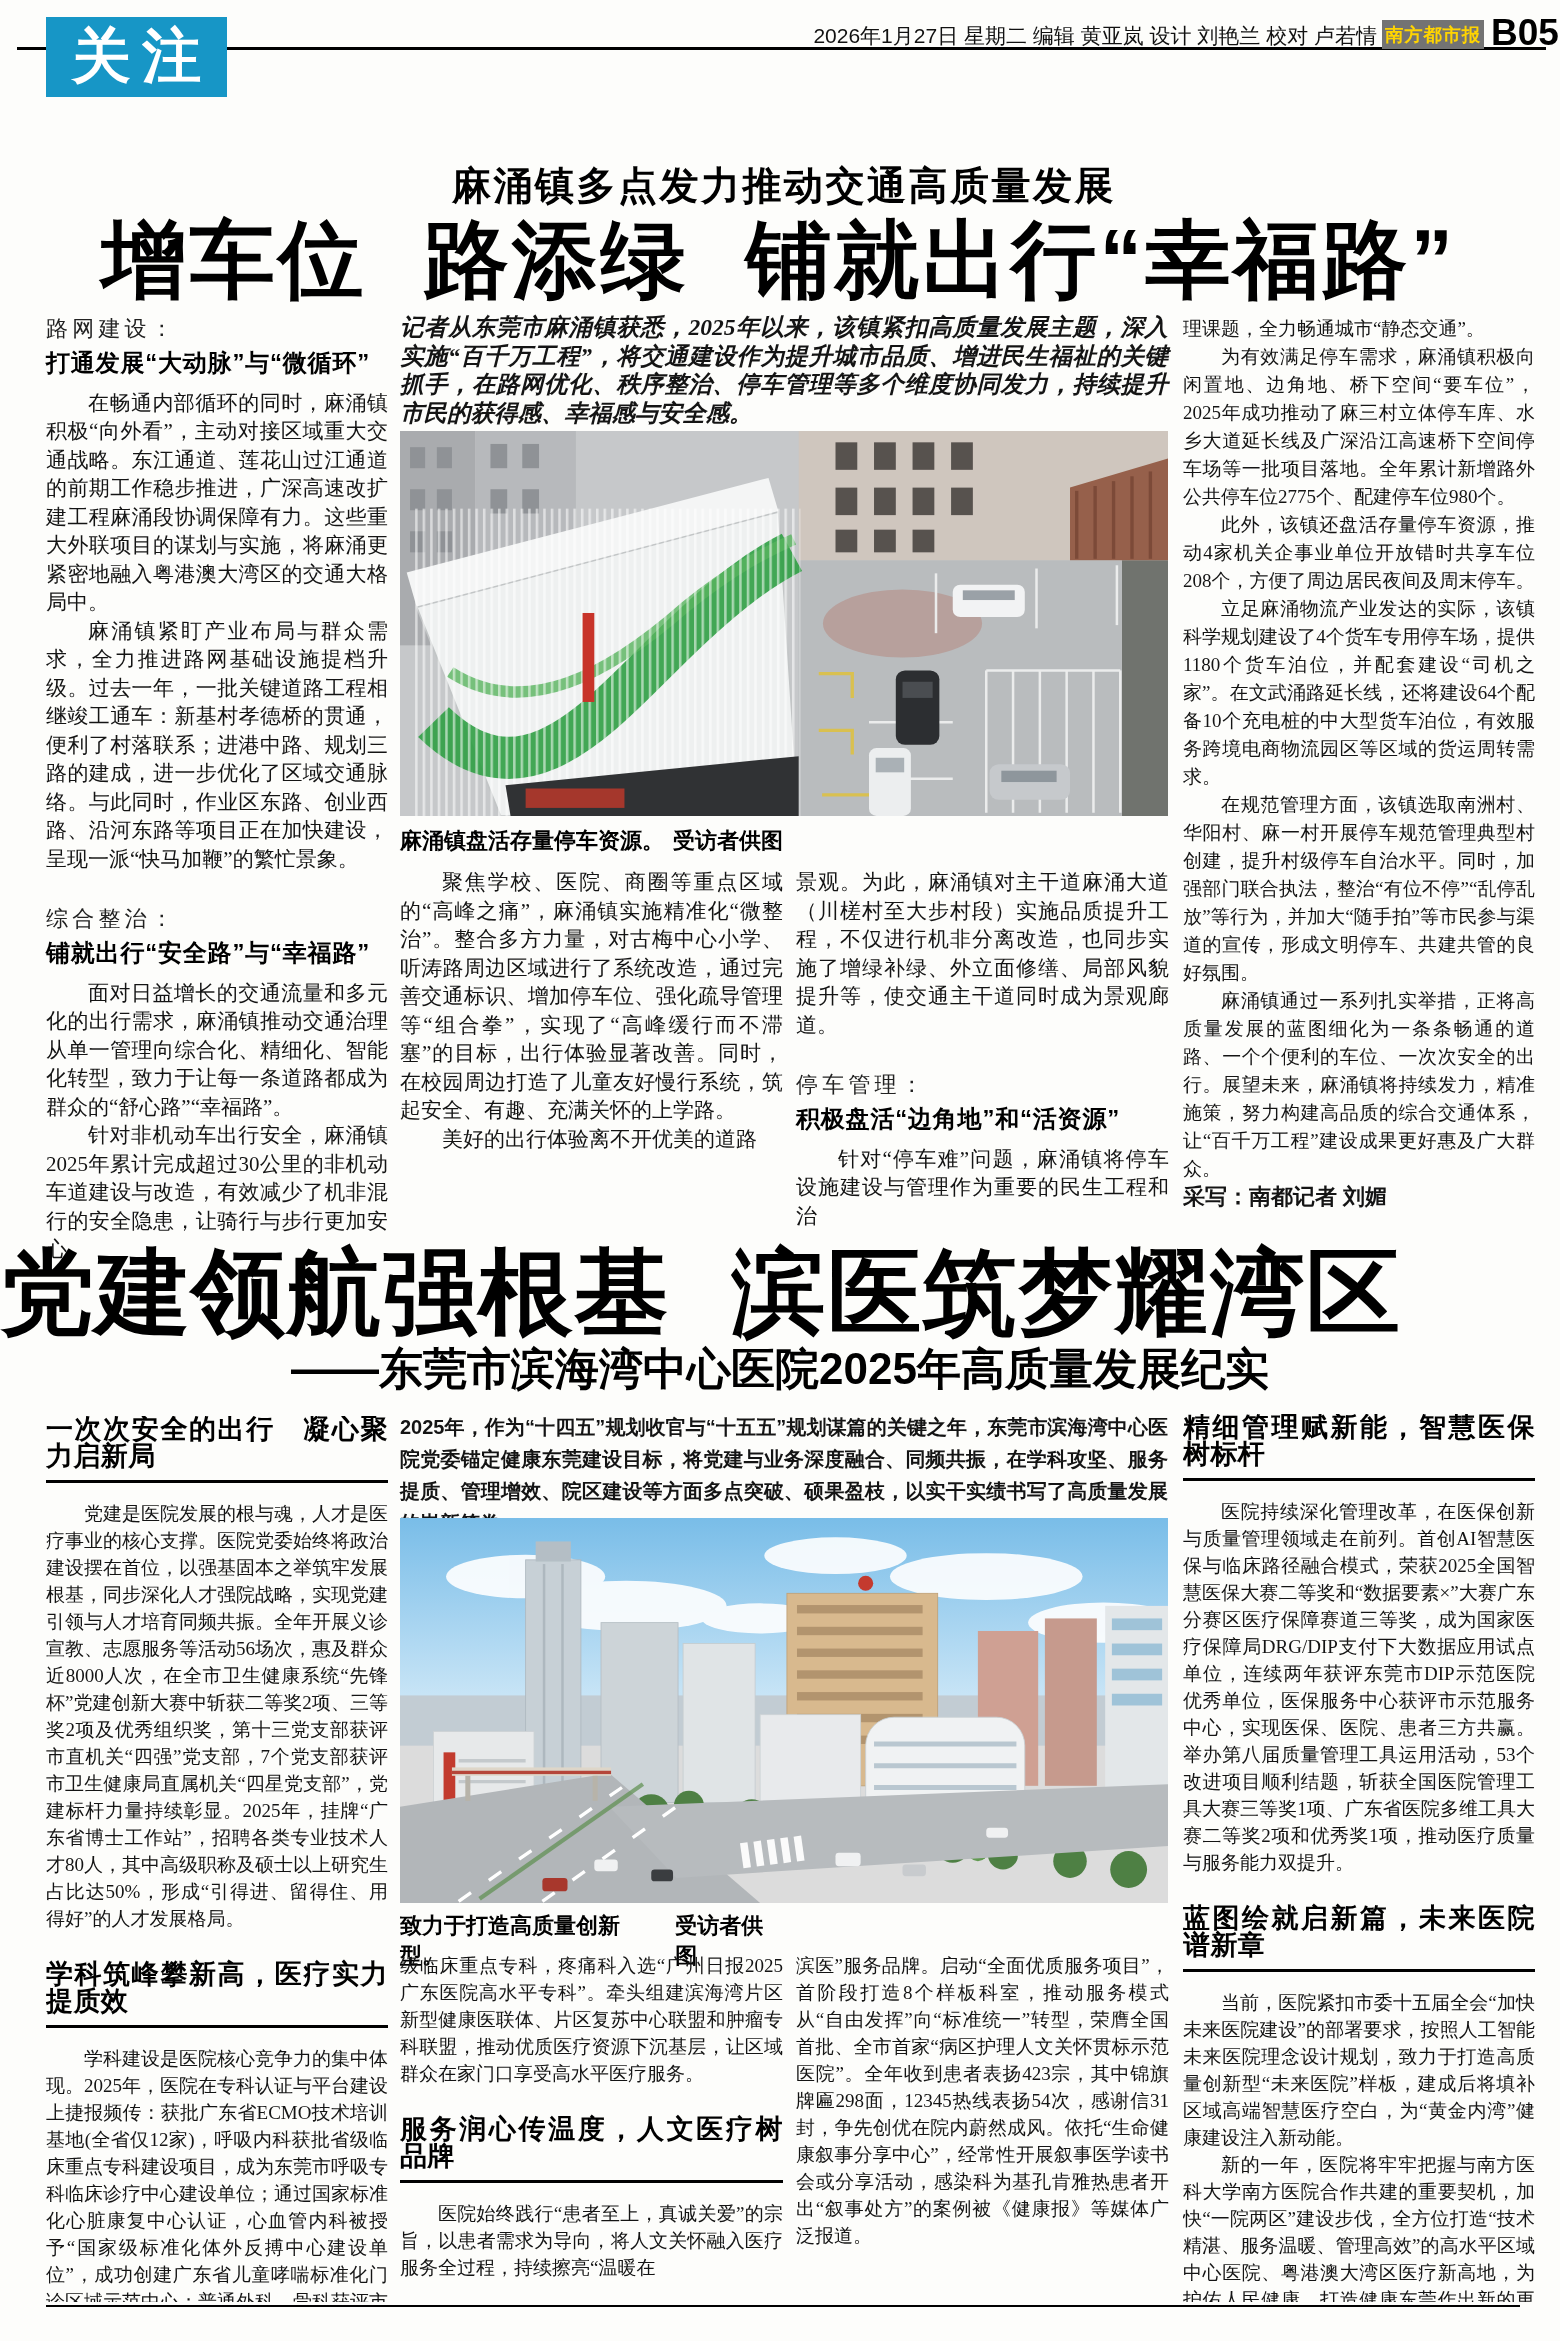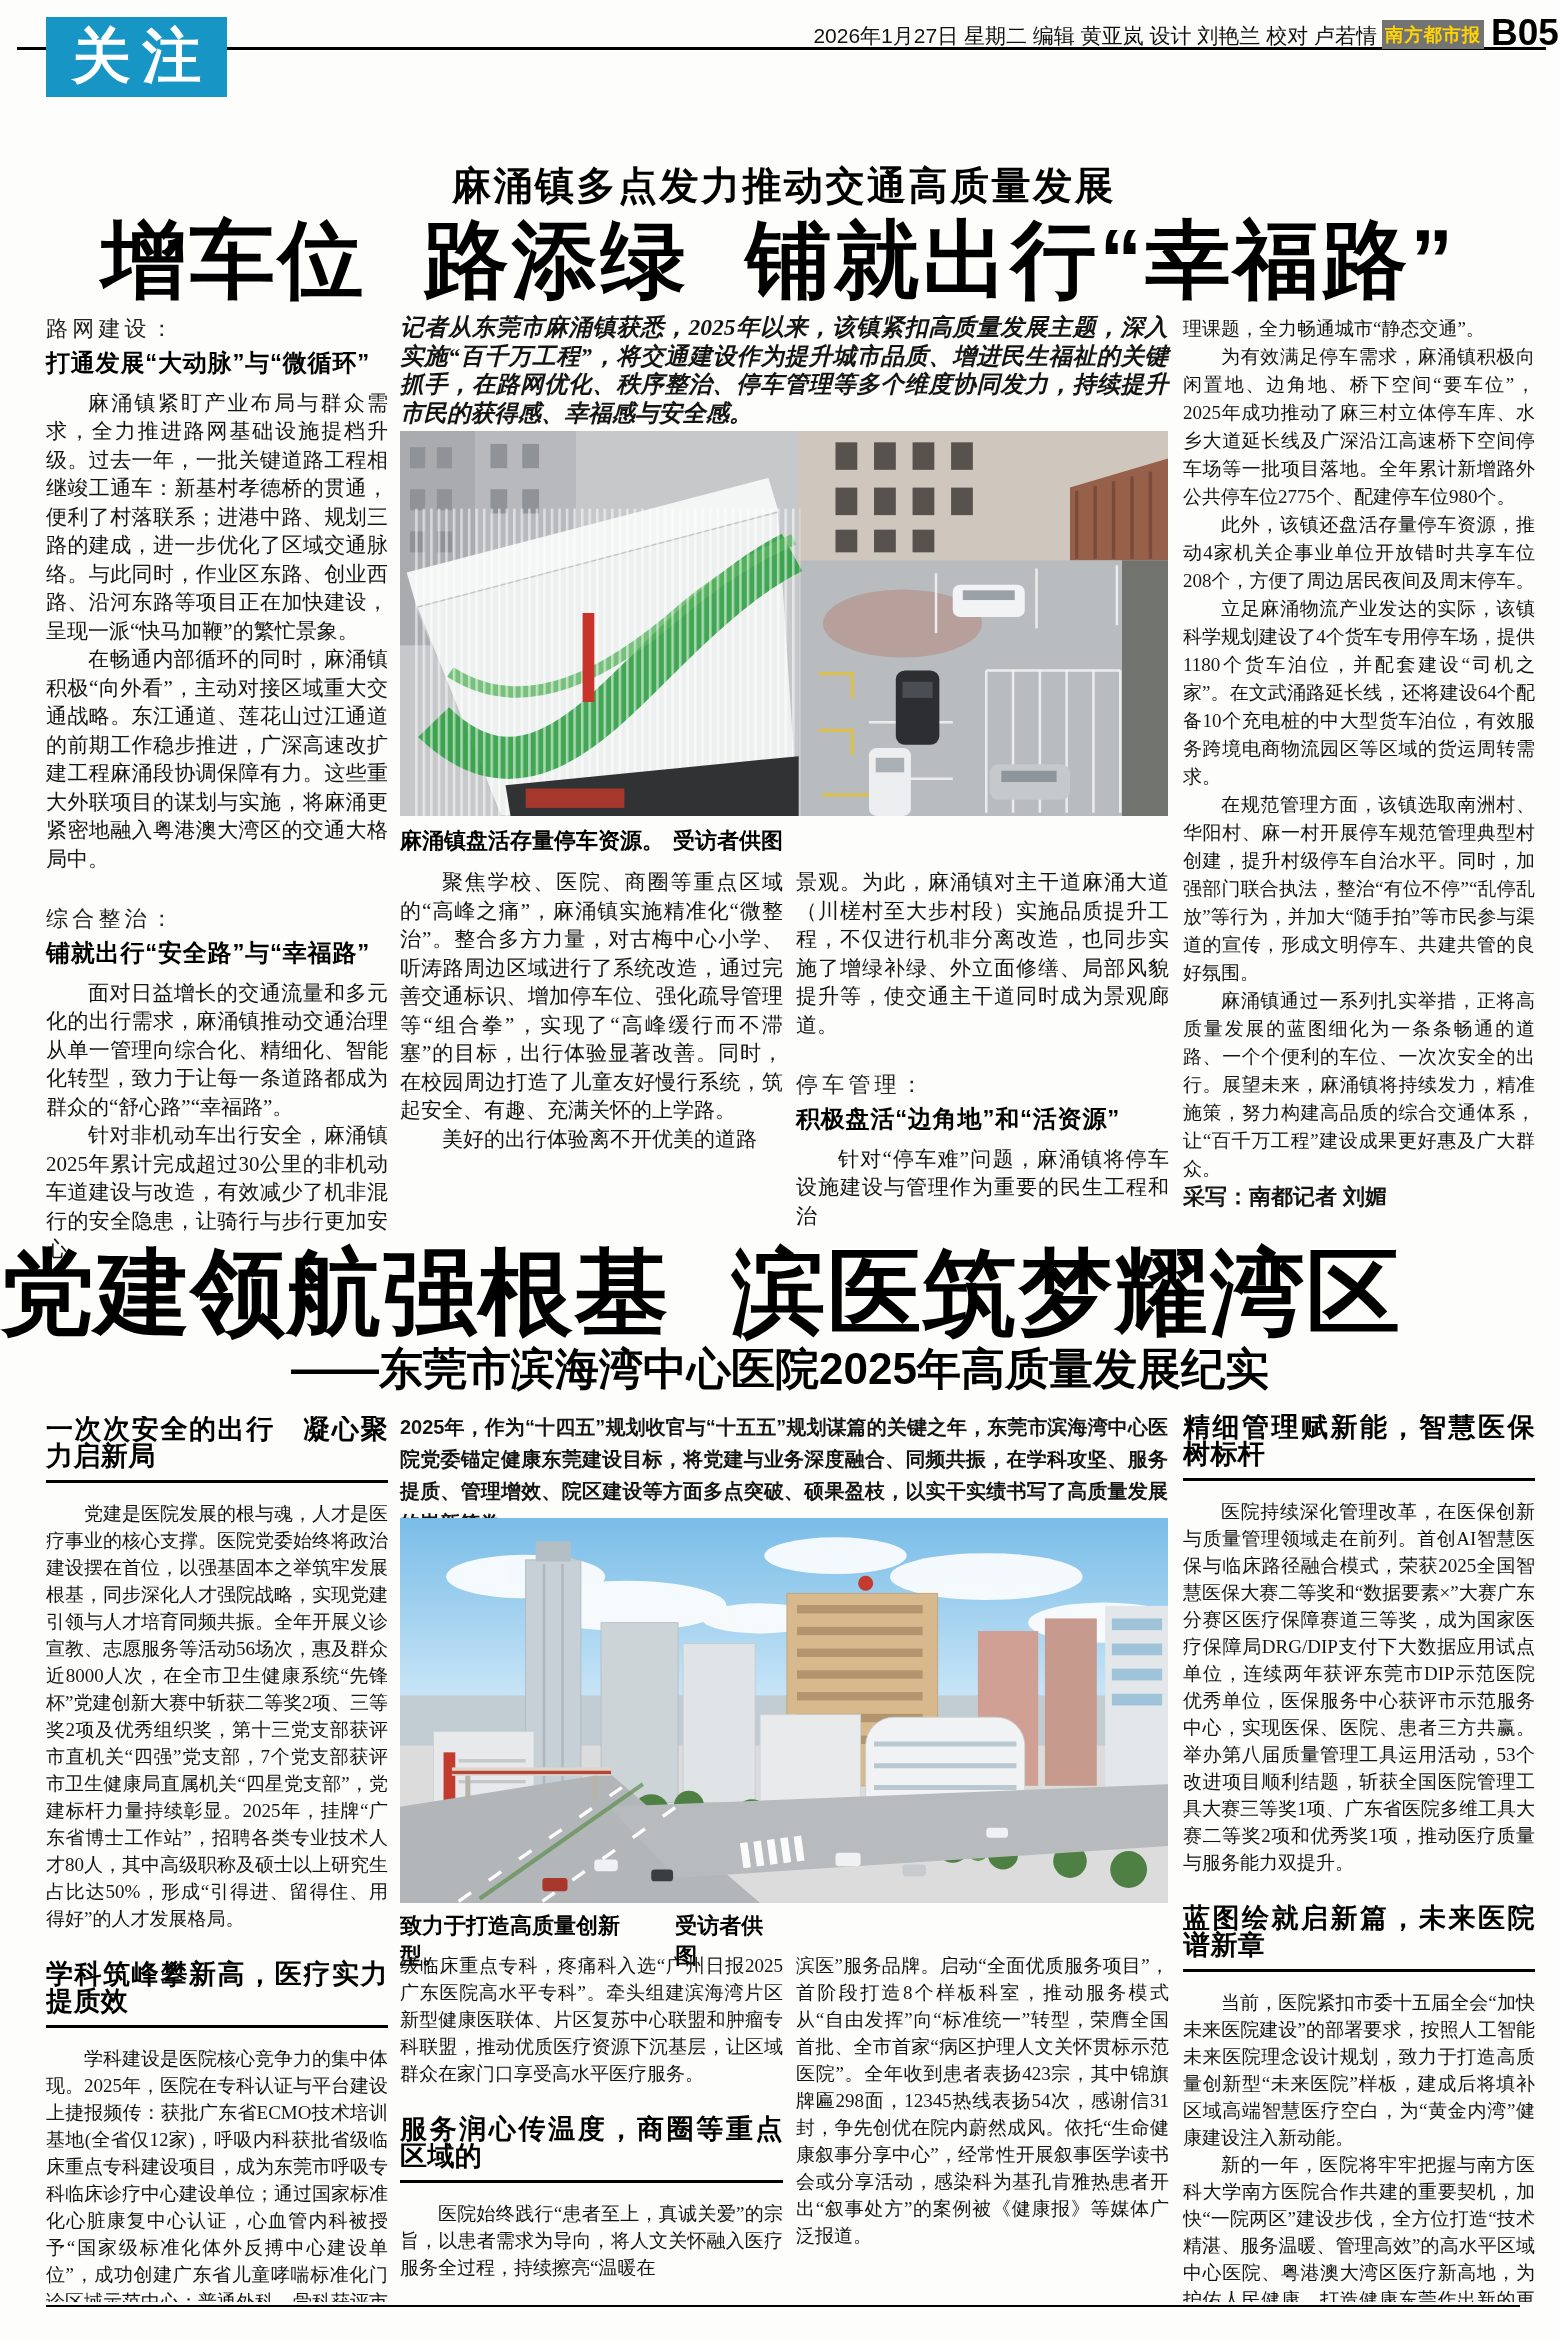--- a/index.html
+++ b/index.html
@@ -171,22 +171,22 @@
     </svg>
   </div>
   <div class="abs caption caption1 hei">
     <span>麻涌镇盘活存量停车资源。</span>
     <span>受访者供图</span>
   </div>
 
   <div class="abs newscol a1c1">
     <div class="sec-label">路网建设：</div>
     <div class="sec-title">打通发展“大动脉”与“微循环”</div>
+    <p>在畅通内部循环的同时，麻涌镇积极“向外看”，主动对接区域重大交通战略。东江通道、莲花山过江通道的前期工作稳步推进，广深高速改扩建工程麻涌段协调保障有力。这些重大外联项目的谋划与实施，将麻涌更紧密地融入粤港澳大湾区的交通大格局中。</p>
     <p>麻涌镇紧盯产业布局与群众需求，全力推进路网基础设施提档升级。过去一年，一批关键道路工程相继竣工通车：新基村孝德桥的贯通，便利了村落联系；进港中路、规划三路的建成，进一步优化了区域交通脉络。与此同时，作业区东路、创业西路、沿河东路等项目正在加快建设，呈现一派“快马加鞭”的繁忙景象。</p>
-    <p>在畅通内部循环的同时，麻涌镇积极“向外看”，主动对接区域重大交通战略。东江通道、莲花山过江通道的前期工作稳步推进，广深高速改扩建工程麻涌段协调保障有力。这些重大外联项目的谋划与实施，将麻涌更紧密地融入粤港澳大湾区的交通大格局中。</p>
     <div class="sec-label sec-gap">综合整治：</div>
     <div class="sec-title">铺就出行“安全路”与“幸福路”</div>
     <p>面对日益增长的交通流量和多元化的出行需求，麻涌镇推动交通治理从单一管理向综合化、精细化、智能化转型，致力于让每一条道路都成为群众的“舒心路”“幸福路”。</p>
     <p>针对非机动车出行安全，麻涌镇2025年累计完成超过30公里的非机动车道建设与改造，有效减少了机非混行的安全隐患，让骑行与步行更加安心。</p>
   </div>
 
   <div class="abs newscol a1c2">
     <p>聚焦学校、医院、商圈等重点区域的“高峰之痛”，麻涌镇实施精准化“微整治”。整合多方力量，对古梅中心小学、听涛路周边区域进行了系统改造，通过完善交通标识、增加停车位、强化疏导管理等“组合拳”，实现了“高峰缓行而不滞塞”的目标，出行体验显著改善。同时，在校园周边打造了儿童友好慢行系统，筑起安全、有趣、充满关怀的上学路。</p>
     <p>美好的出行体验离不开优美的道路</p>
   </div>
@@ -320,21 +320,21 @@
     <div class="col-head">一次次安全的出行　凝心聚力启新局</div>
     <div class="col-head-rule"></div>
     <p>党建是医院发展的根与魂，人才是医疗事业的核心支撑。医院党委始终将政治建设摆在首位，以强基固本之举筑牢发展根基，同步深化人才强院战略，实现党建引领与人才培育同频共振。全年开展义诊宣教、志愿服务等活动56场次，惠及群众近8000人次，在全市卫生健康系统“先锋杯”党建创新大赛中斩获二等奖2项、三等奖2项及优秀组织奖，第十三党支部获评市直机关“四强”党支部，7个党支部获评市卫生健康局直属机关“四星党支部”，党建标杆力量持续彰显。2025年，挂牌“广东省博士工作站”，招聘各类专业技术人才80人，其中高级职称及硕士以上研究生占比达50%，形成“引得进、留得住、用得好”的人才发展格局。</p>
     <div class="col-head col-head-gap">学科筑峰攀新高，医疗实力提质效</div>
     <div class="col-head-rule"></div>
     <p>学科建设是医院核心竞争力的集中体现。2025年，医院在专科认证与平台建设上捷报频传：获批广东省ECMO技术培训基地(全省仅12家)，呼吸内科获批省级临床重点专科建设项目，成为东莞市呼吸专科临床诊疗中心建设单位；通过国家标准化心脏康复中心认证，心血管内科被授予“国家级标准化体外反搏中心建设单位”，成功创建广东省儿童哮喘标准化门诊区域示范中心；普通外科、骨科获评市</p>
   </div>
 
   <div class="abs newscol a2col a2c2">
     <p class="noindent">级临床重点专科，疼痛科入选“广州日报2025广东医院高水平专科”。牵头组建滨海湾片区新型健康医联体、片区复苏中心联盟和肿瘤专科联盟，推动优质医疗资源下沉基层，让区域群众在家门口享受高水平医疗服务。</p>
-    <div class="col-head col-head-gap">服务润心传温度，商圈等重点区域的</div>
+    <div class="col-head col-head-gap">服务润心传温度，人文医疗树品牌</div>
     <div class="col-head-rule"></div>
     <p>医院始终践行“患者至上，真诚关爱”的宗旨，以患者需求为导向，将人文关怀融入医疗服务全过程，持续擦亮“温暖在</p>
   </div>
 
   <div class="abs newscol a2col a2c3">
     <p class="noindent">滨医”服务品牌。启动“全面优质服务项目”，首阶段打造8个样板科室，推动服务模式从“自由发挥”向“标准统一”转型，荣膺全国首批、全市首家“病区护理人文关怀贯标示范医院”。全年收到患者表扬423宗，其中锦旗牌匾298面，12345热线表扬54次，感谢信31封，争先创优在院内蔚然成风。依托“生命健康叙事分享中心”，经常性开展叙事医学读书会或分享活动，感染科为基孔肯雅热患者开出“叙事处方”的案例被《健康报》等媒体广泛报道。</p>
   </div>
 
   <div class="abs newscol a2col a2c4">
     <div class="col-head">精细管理赋新能，智慧医保树标杆</div>

